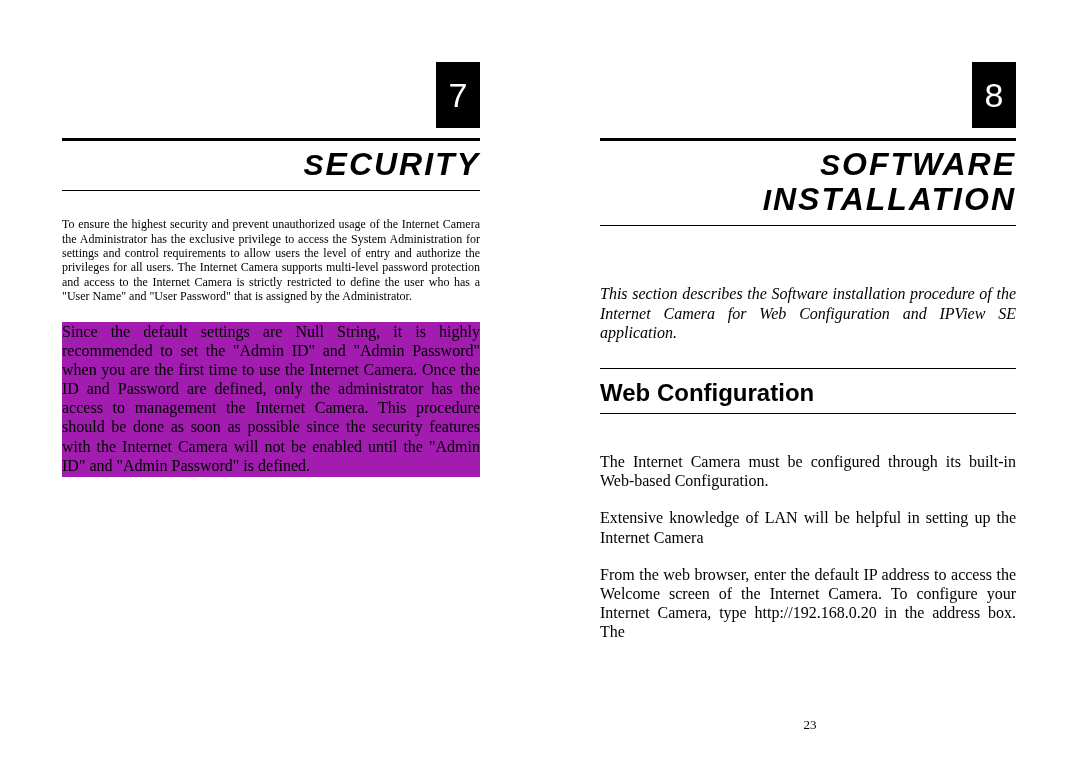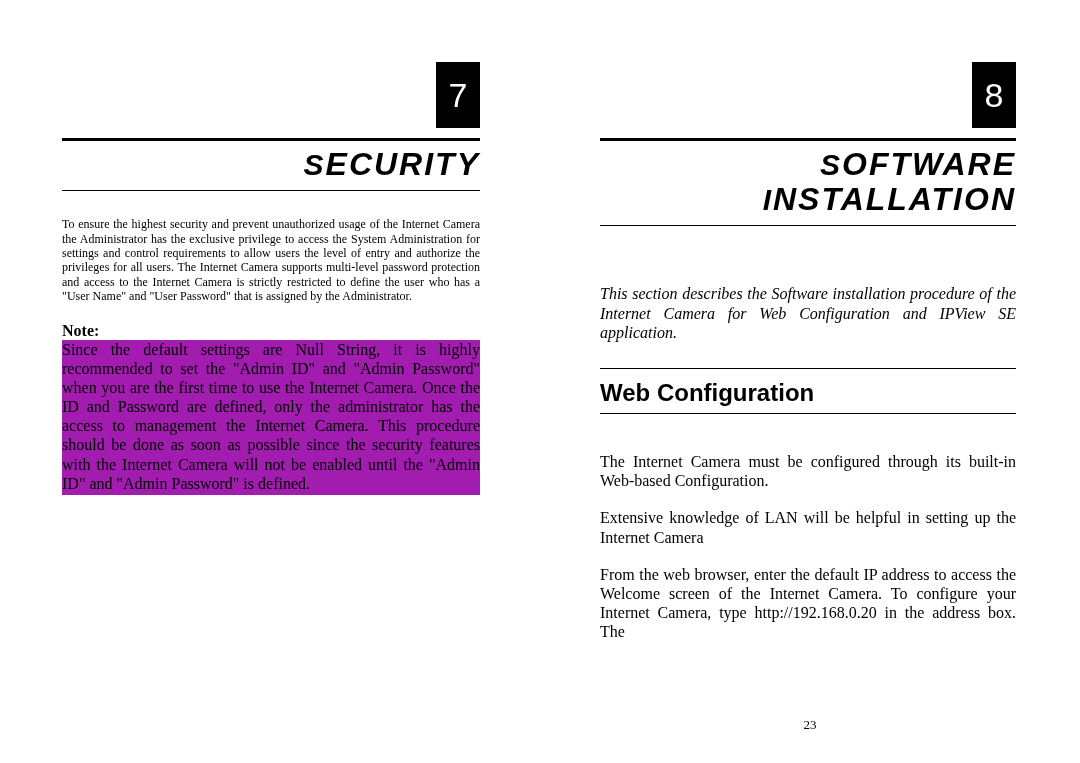--- a/index.html
+++ b/index.html
@@ -141,21 +141,20 @@
 <div class="page">
   <div class="chapter-badge">7</div>
   <hr class="chapter-rule-top">
   <div class="chapter-title">
     <span>S</span><span class="smallcaps">ECURITY</span>
   </div>
   <hr class="chapter-rule-bottom">
 
   <div class="body-text">
     <p>To ensure the highest security and prevent unauthorized usage of the Internet Camera the Administrator has the exclusive privilege to access the System Administration for settings and control requirements to allow users the level of entry and authorize the privileges for all users.  The Internet Camera supports multi-level password protection and access to the Internet Camera is strictly restricted to define the user who has a "User Name" and "User Password" that is assigned by the Administrator.</p>
-    <div class="note-label">Note:</div>
     <div class="note-box">Since the default settings are Null String, it is highly recommended to set the "Admin ID" and "Admin Password" when you are the first time to use the Internet Camera.  Once the ID and Password are defined, only the administrator has the access to management the Internet Camera.  This procedure should be done as soon as possible since the security features with the Internet Camera will not be enabled until the "Admin ID" and "Admin Password" is defined.</div>
   </div>
 
 </div>
 
 <div class="page page-right">
   <div class="chapter-badge">8</div>
   <hr class="chapter-rule-top">
   <div class="chapter-title">
     <span>S</span><span class="smallcaps">OFTWARE</span><br>

